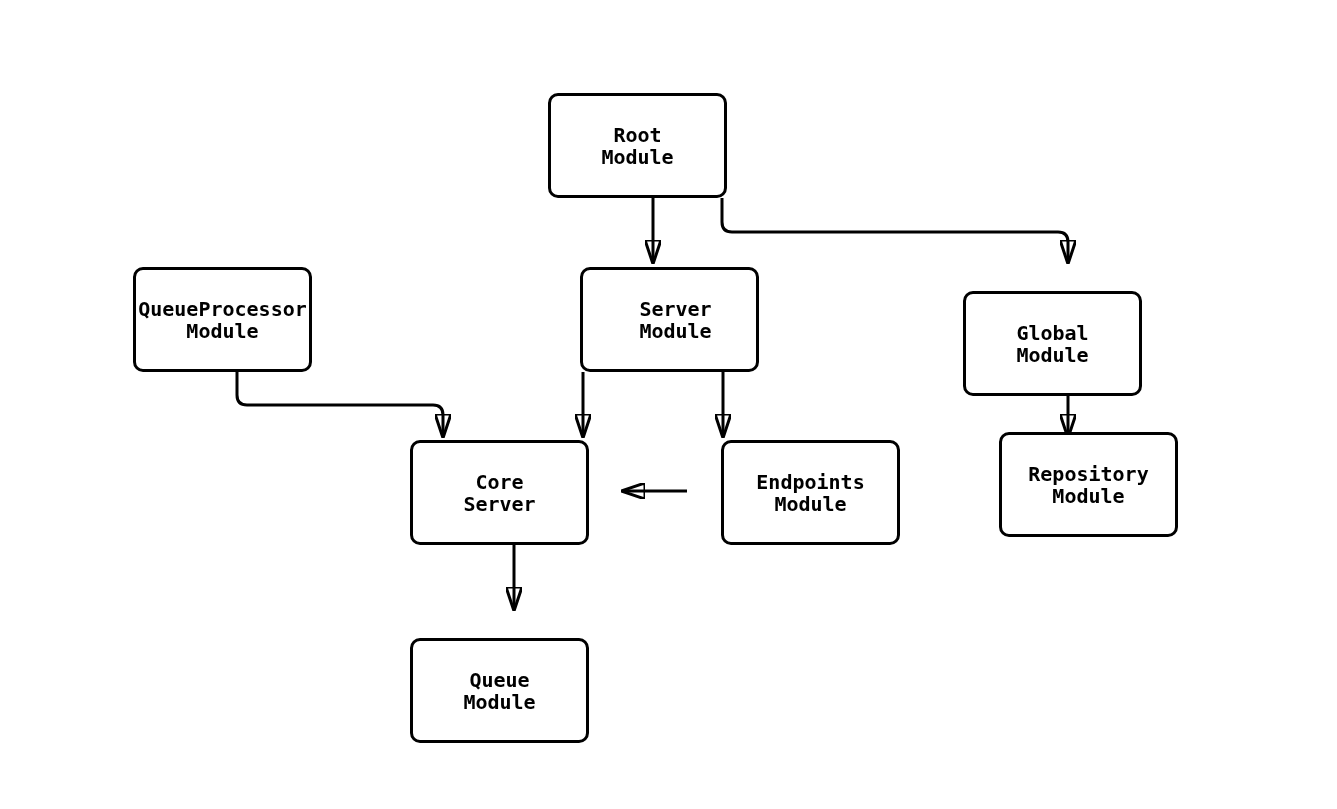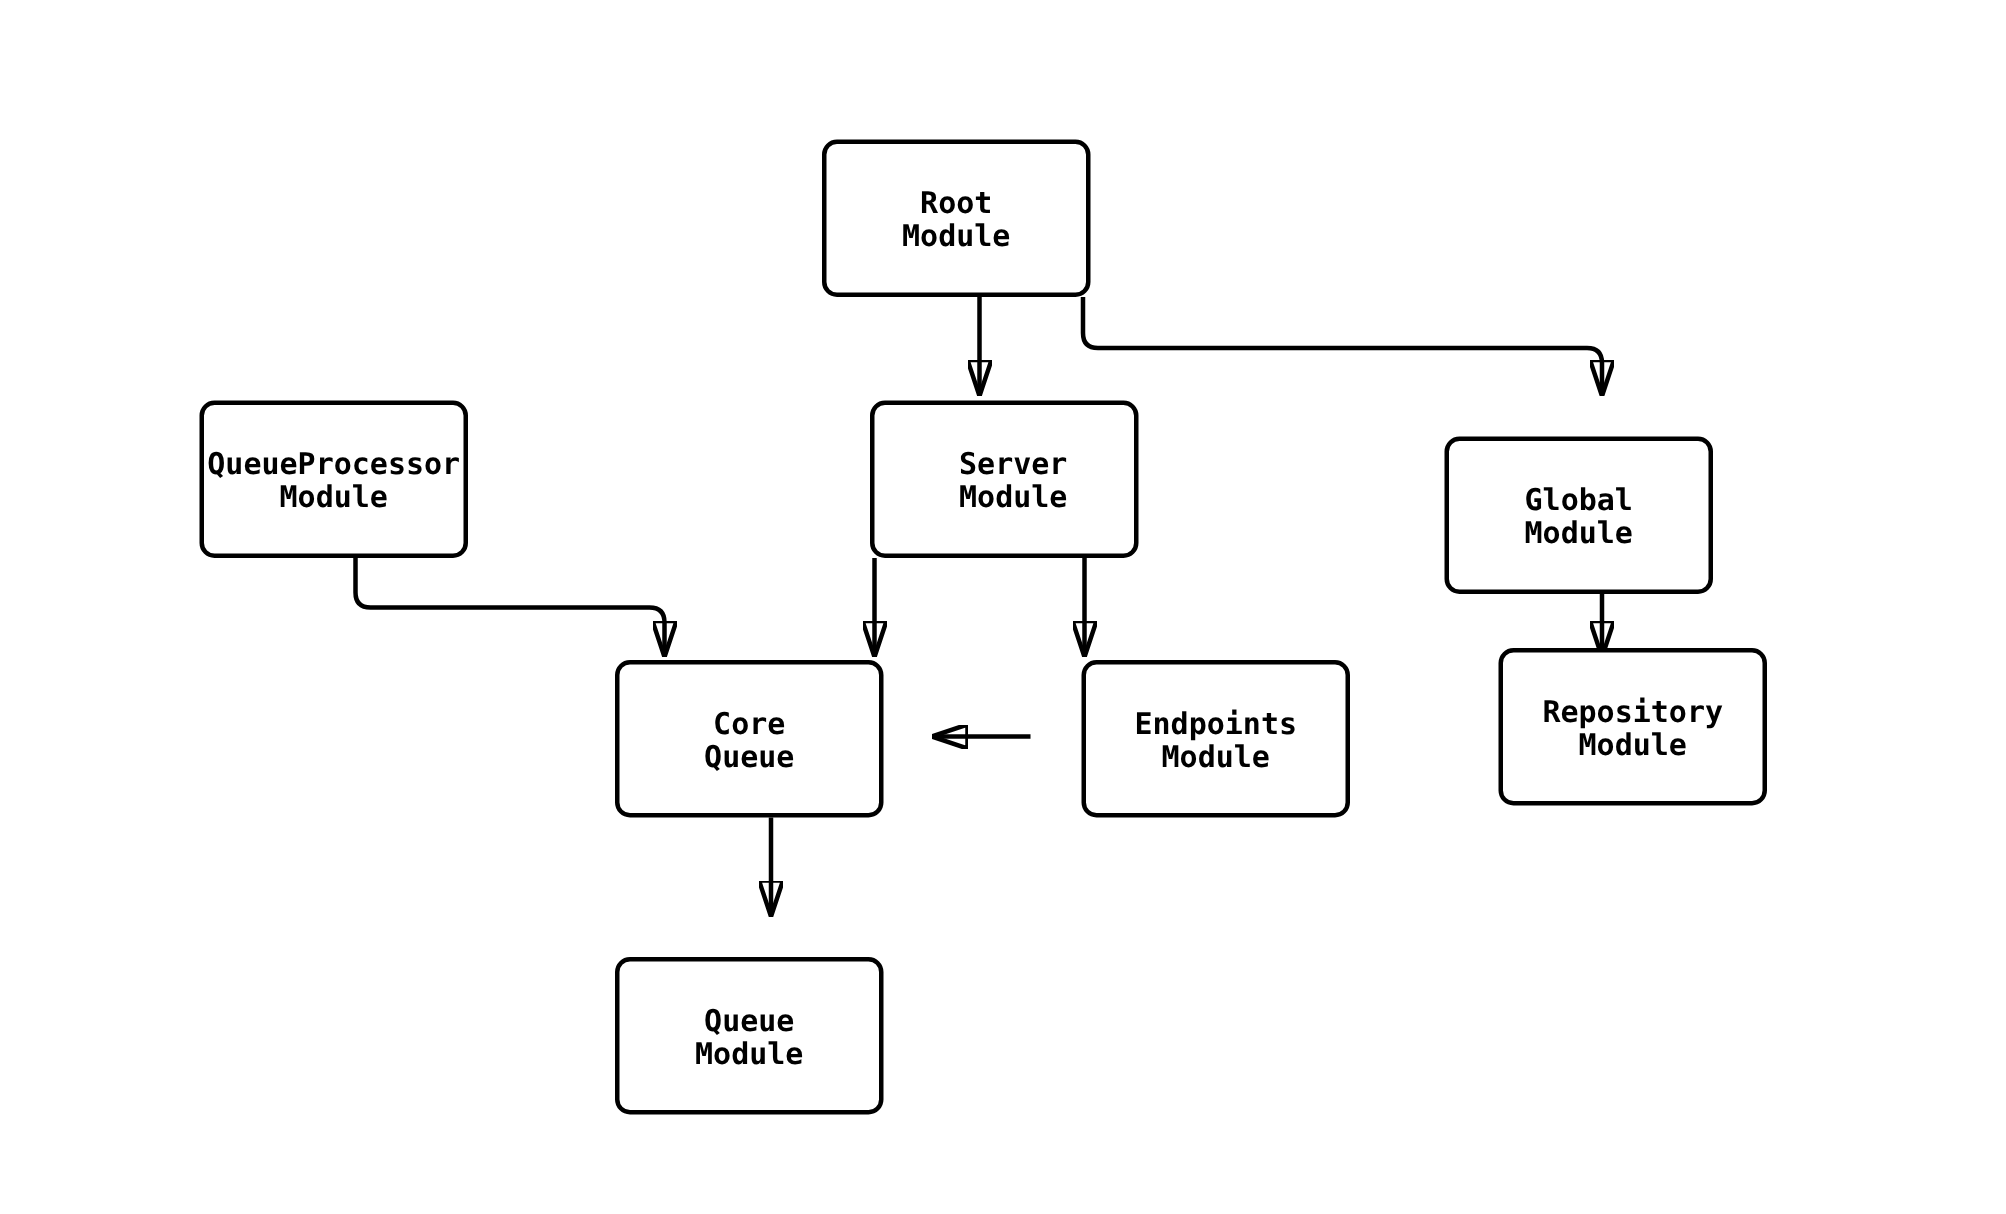--- a/index.html
+++ b/index.html
@@ -98,21 +98,21 @@
 Module</span>
   </div>
 
   <div class="node" style="left:963px; top:267px;margin-top:24px;">
     <span class="node-label">Global
 Module</span>
   </div>
 
   <div class="node" style="left:410px; top:440px;">
     <span class="node-label">Core
-Queue</span>
+Server</span>
   </div>
 
   <div class="node" style="left:687px; top:440px;margin-left:34px;">
     <span class="node-label">Endpoints
 Module</span>
   </div>
 
   <div class="node" style="left:963px; top:432px;margin-left:36px;">
     <span class="node-label">Repository
 Module</span>

